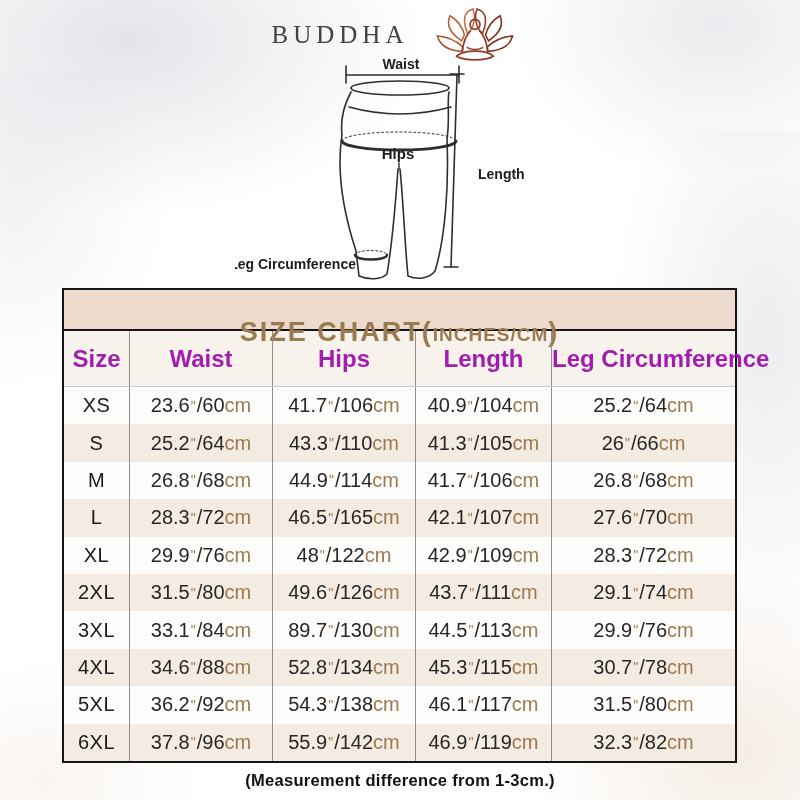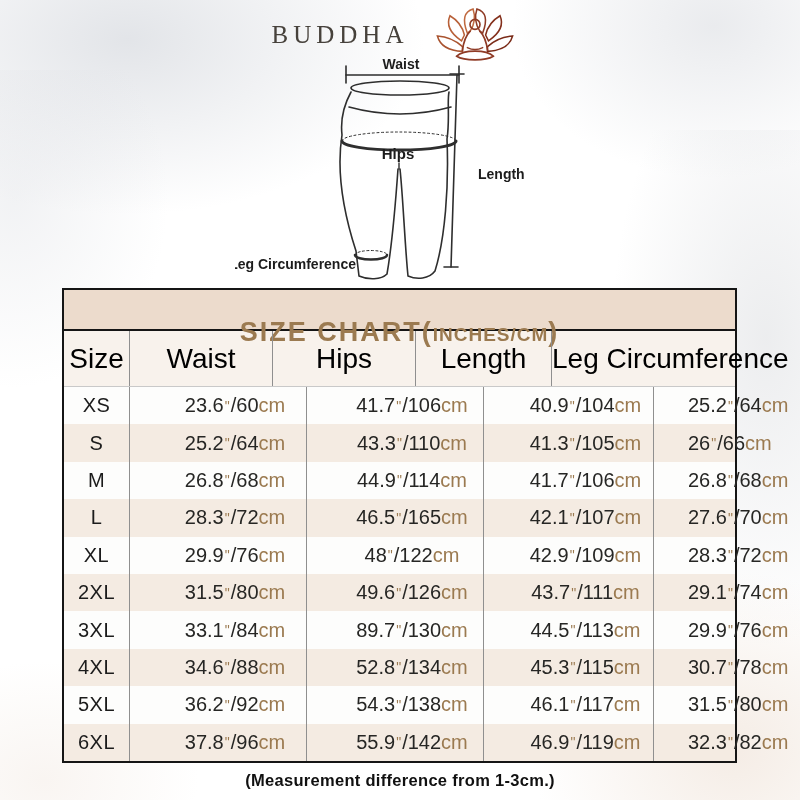--- a/index.html
+++ b/index.html
@@ -38,26 +38,26 @@
   .size-table{position:absolute;left:62px;top:288px;width:675px;
     border:2px solid var(--border,#151515);box-sizing:border-box;background:#fdfdfc;}
   .chart-title{height:39px;background:var(--title-bg,#ecdbcc);
     display:flex;align-items:baseline;justify-content:center;
     color:var(--title-text,#9b7a50);font-weight:bold;padding-top:8px;box-sizing:border-box;}
   .t-main,.t-close{font-size:27px;letter-spacing:2px;line-height:30px;}
   .t-units{font-size:19px;letter-spacing:1px;margin-top:26px;}
   .grid{display:grid;grid-template-columns:66px 143px 143px 136px 1fr;align-items:center;}
   .col-header{height:55px;border-top:2px solid var(--border,#151515);
     border-bottom:1px solid #c9c9c9;background:#f8f2ec;}
-  .col-header .cell{font-weight:normal;font-size:28px;color:#000000;}
+  .col-header .cell{font-weight:bold;font-size:24px;color:#a21caf;}
   .cell{height:100%;display:flex;align-items:center;justify-content:center;
     border-right:1px solid var(--divider,#8f8f8f);box-sizing:border-box;
     font-size:20px;color:#262624;white-space:nowrap;}
   .cell.last{border-right:none;}
-  .trow{height:37.4px;background:#fdfdfc;gap:34px;}
+  .trow{height:37.4px;background:#fdfdfc;}
   .trow.alt{background:#f4ebe2;}
   .size-cell{font-size:20px;color:#1b1b1b;letter-spacing:.5px;}
   .unit{color:var(--unit-text,#9b7a50);}
   .in-mark{color:var(--unit-text,#9b7a50);font-size:.70em;vertical-align:.30em;margin:0 1px;}
 
   
   .footer-note{position:absolute;top:771px;left:0;width:100%;text-align:center;
     font-weight:bold;font-size:16.5px;color:#101010;letter-spacing:.3px;}
 </style>
 </head>

